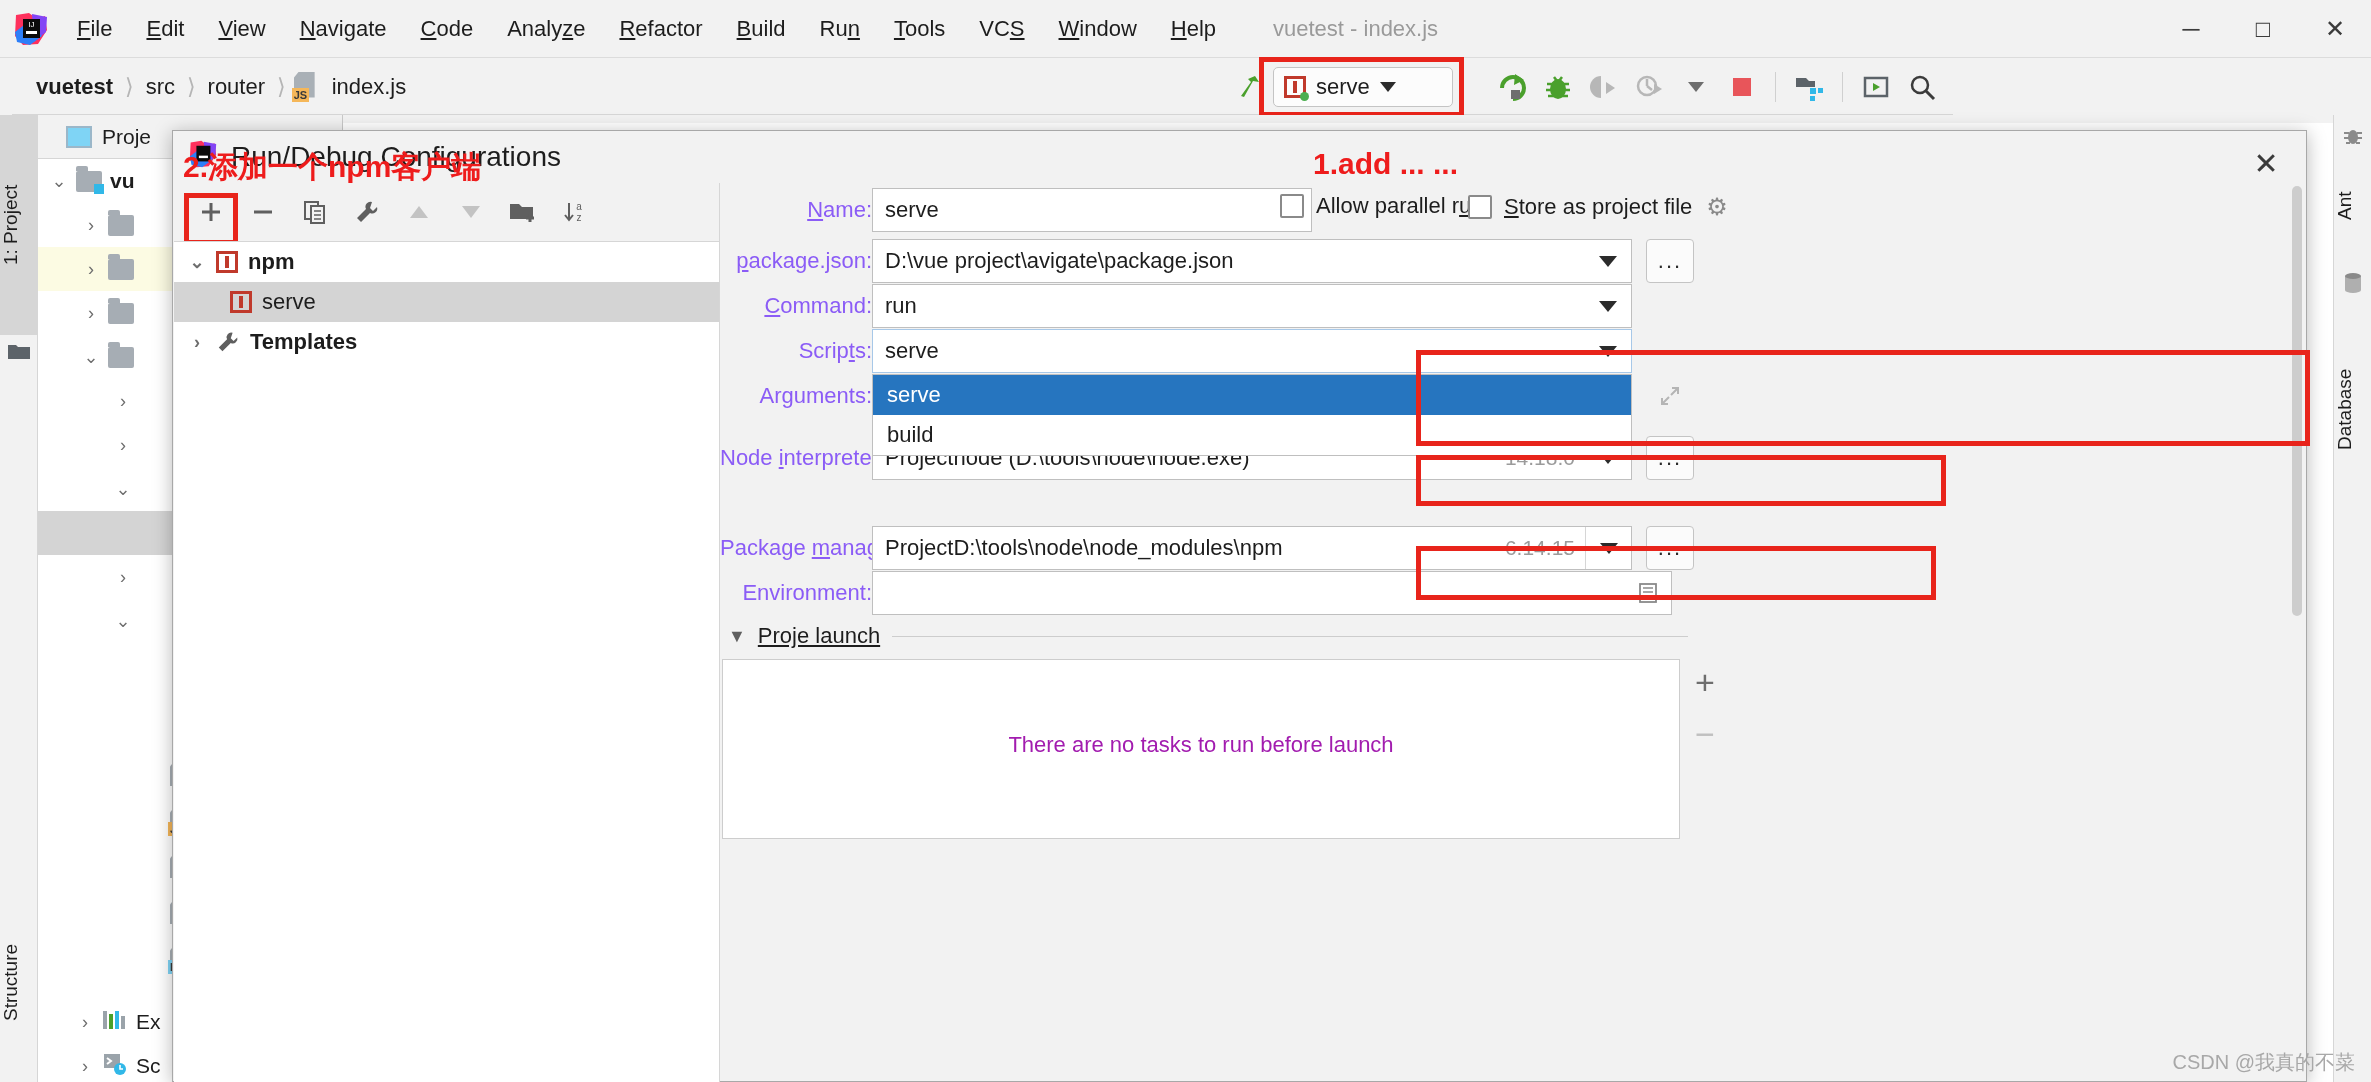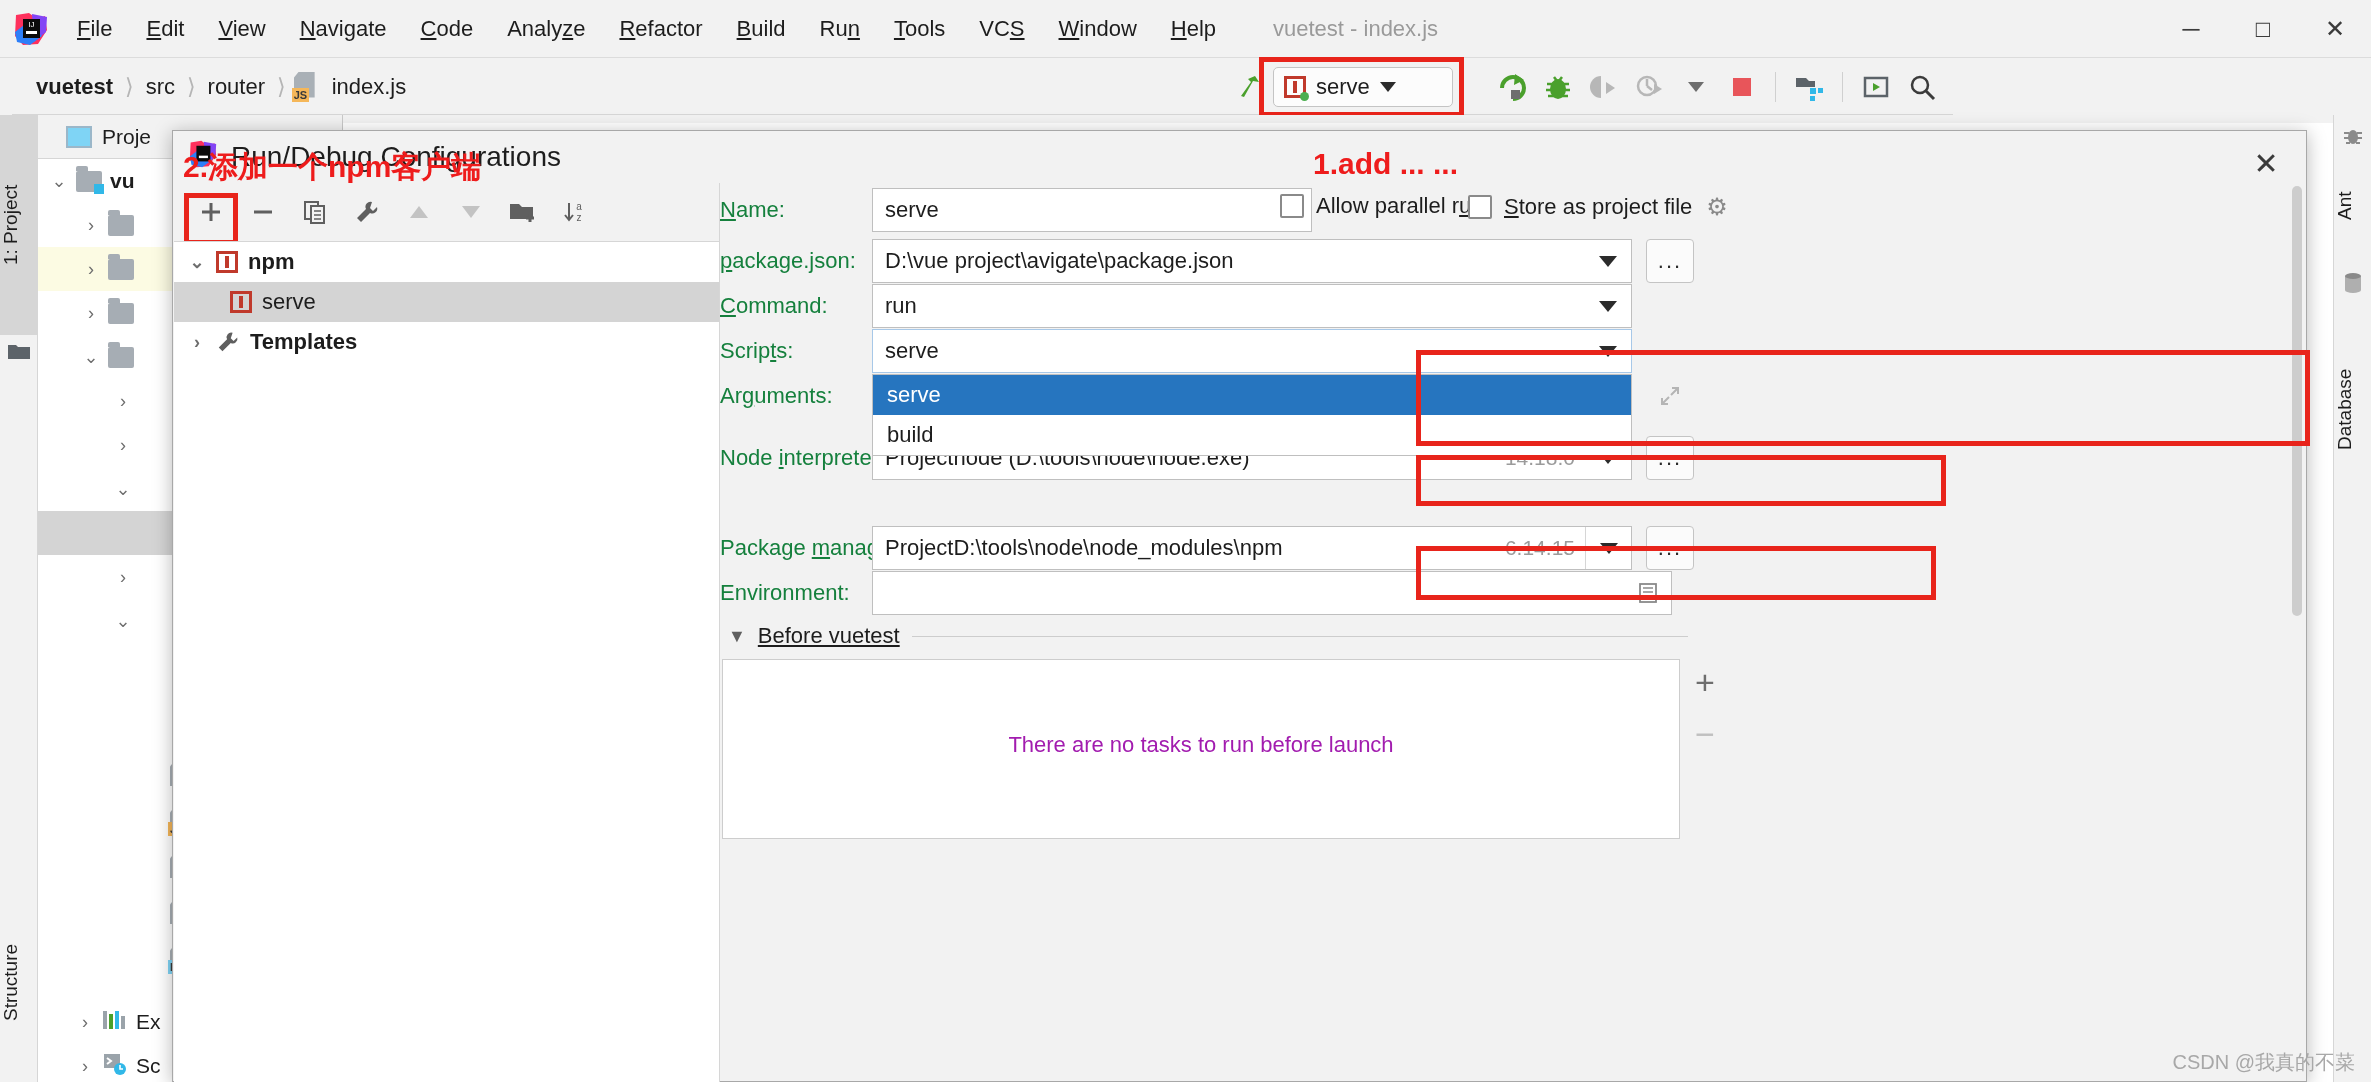--- a/index.html
+++ b/index.html
@@ -180,21 +180,21 @@
   
   .anno {
     position: absolute; color: #ee1c1c; font-weight: bold; white-space: nowrap;
     font-family: "Liberation Sans", sans-serif;
   }
   .anno.cn { font-size: 30px; }
   .anno.en { font-size: 30px; }
 
   
   .frow { position: absolute; display: flex; align-items: center; }
-  .flabel { font-size: 22px; color: #15803d; text-align: left; white-space: nowrap; }
+  .flabel { font-size: 22px; color: #8b5cf6; text-align: right; white-space: nowrap; }
   .flabel u { text-decoration: underline; }
   .finput {
     background: #fff; border: 1px solid #bfbfbf; height: 44px;
     display: flex; align-items: center; padding: 0 12px; font-size: 22px;
   }
   .fcombo {
     background:#fff; border:1px solid #bfbfbf; height:44px;
     display:flex; align-items:center; justify-content:space-between; padding:0 0 0 12px; font-size:22px;
   }
   .combo-arrow {
@@ -722,21 +722,21 @@
                 <path d="M6 6 h10 M6 10 h10 M6 14 h10" stroke="#8a8a8a" stroke-width="1.6"></path>
               </svg>
           </span>
         </span>
       </div>
 
       <div class="anno cn" style="left:535px; top:202px;">选择我选择这几个选项</div>
 
       <div class="bl-header" style="left:8px; top:440px; width:960px;">
         <span style="color:#5f5f5f; font-size:18px;">▼</span>
-        <span style="font-size:22px; text-decoration:underline;">Before vuetest</span>
+        <span style="font-size:22px; text-decoration:underline;">Proje launch</span>
         <span class="bl-line" style="flex:1;"></span>
       </div>
       <div class="bl-box" style="left:2px; top:476px; width:958px; height:180px;">
         <div class="bl-empty" style="top:72px;">There are no tasks to run before launch</div>
       </div>
       <div class="bl-side" style="left:975px; top:482px;">
         <span class="b">+</span>
         <span class="b dim">−</span>
       </div>
 

